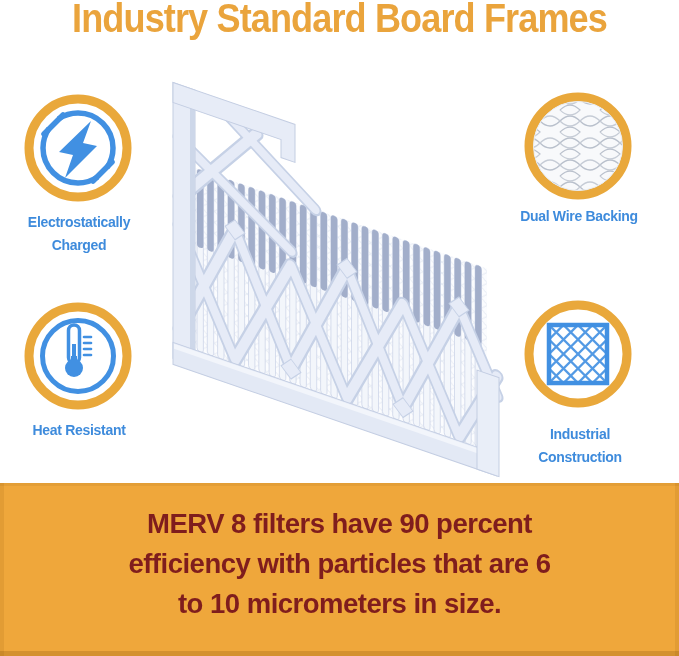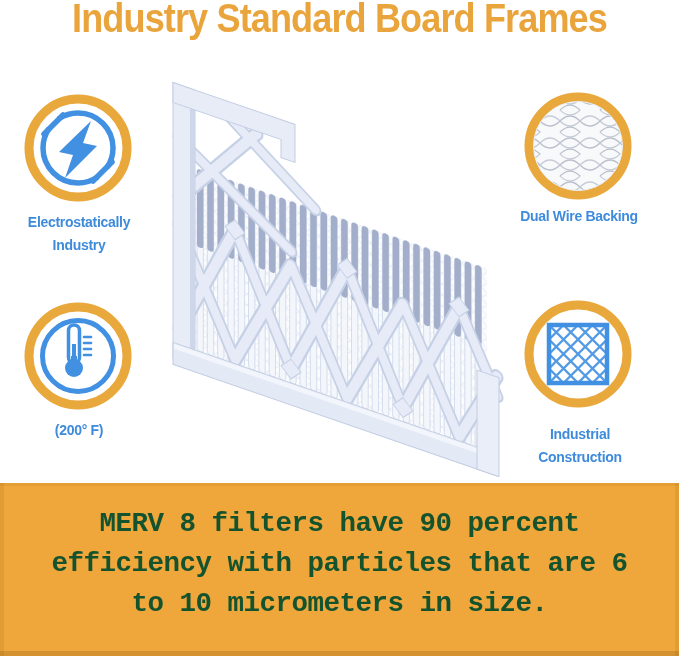--- a/index.html
+++ b/index.html
@@ -19,22 +19,22 @@
   }
   .feature-label span{display:block;}
   .illustration{position:absolute;left:150px;top:68px;width:362px;height:420px;}
   .banner{
     position:absolute;left:0;top:483px;width:679px;height:173px;background:#EFA73B;
     box-shadow:inset 0 -5px 0 rgba(130,80,10,.25), inset 0 3px 0 rgba(130,80,10,.10),
                inset 4px 0 0 rgba(130,80,10,.12), inset -4px 0 0 rgba(130,80,10,.12);
     box-sizing:border-box;padding-top:21px;
   }
   .banner-text{
-    text-align:center;color:#14532d;font-weight:700;font-size:27.5px;
-    letter-spacing:-.5px;line-height:40px;font-family:Liberation Mono, monospace;
+    text-align:center;color:#7f1d1d;font-weight:700;font-size:27.5px;
+    letter-spacing:-.5px;line-height:40px;
   }
   .banner-text span{display:block;}
 </style>
 </head>
 <body>
 
 <div id="frame">
 
   <div class="title">Industry Standard Board Frames</div>
 
@@ -42,21 +42,21 @@
     <svg width="116" height="116" viewBox="0 0 116 116">
       <circle cx="58" cy="58" r="49" fill="#ffffff" stroke="#E9A83B" stroke-width="9"></circle>
       <circle cx="58" cy="58" r="35" fill="none" stroke="#4190E2" stroke-width="5.5" pathLength="360" stroke-dasharray="34 22 158 22 124"></circle>
       <line x1="24" y1="44" x2="43" y2="25" stroke="#4190E2" stroke-width="5.5" stroke-linecap="round"></line>
       <line x1="73" y1="91" x2="92" y2="72" stroke="#4190E2" stroke-width="5.5" stroke-linecap="round"></line>
       <path d="M71,31 L39,62 L53,65 L45,88 L77,56 L63,53 Z" fill="#4190E2"></path>
     </svg>
   </div>
   <div class="feature-label" style="left:0;top:211px;width:158px;">
     <span>Electrostatically</span>
-    <span>Industry</span>
+    <span>Charged</span>
   </div>
 
   <div class="icon-wrap" style="left:520px;top:88px;">
     <svg width="116" height="116" viewBox="0 0 116 116">
       <defs>
         <pattern id="meshPat" width="40" height="22" patternUnits="userSpaceOnUse">
           <rect width="40" height="22" fill="#F8F9FB"></rect>
           <path d="M0,11 Q10,1 20,11 Q30,21 40,11" fill="none" stroke="#B9C0CC" stroke-width="1.3"></path>
           <path d="M0,11 Q10,21 20,11 Q30,1 40,11" fill="none" stroke="#C6CCD6" stroke-width="1.3"></path>
           <path d="M0,0 Q10,10 20,0 Q30,-10 40,0" fill="none" stroke="#C6CCD6" stroke-width="1.2"></path>
@@ -81,21 +81,21 @@
       <circle cx="54" cy="70" r="9" fill="#4190E2"></circle>
       <g stroke="#4190E2" stroke-width="2.6" stroke-linecap="round">
         <line x1="64" y1="39" x2="71" y2="39"></line>
         <line x1="64" y1="45" x2="71" y2="45"></line>
         <line x1="64" y1="51" x2="71" y2="51"></line>
         <line x1="64" y1="57" x2="71" y2="57"></line>
       </g>
     </svg>
   </div>
   <div class="feature-label" style="left:0;top:419px;width:158px;">
-    <span>(200° F)</span>
+    <span>Heat Resistant</span>
   </div>
 
   <div class="icon-wrap" style="left:520px;top:296px;">
     <svg width="116" height="116" viewBox="0 0 116 116">
       <circle cx="58" cy="58" r="49" fill="#ffffff" stroke="#E9A83B" stroke-width="9"></circle>
       <rect x="29" y="29" width="58" height="58" fill="#ffffff" stroke="#4190E2" stroke-width="4.5"></rect>
       <g stroke="#4190E2" stroke-width="2.4" opacity=".9">
         <line x1="29" y1="29" x2="87" y2="87"></line>
           <line x1="43.5" y1="29" x2="87" y2="72.5"></line>
         <line x1="58" y1="29" x2="87" y2="58"></line>

